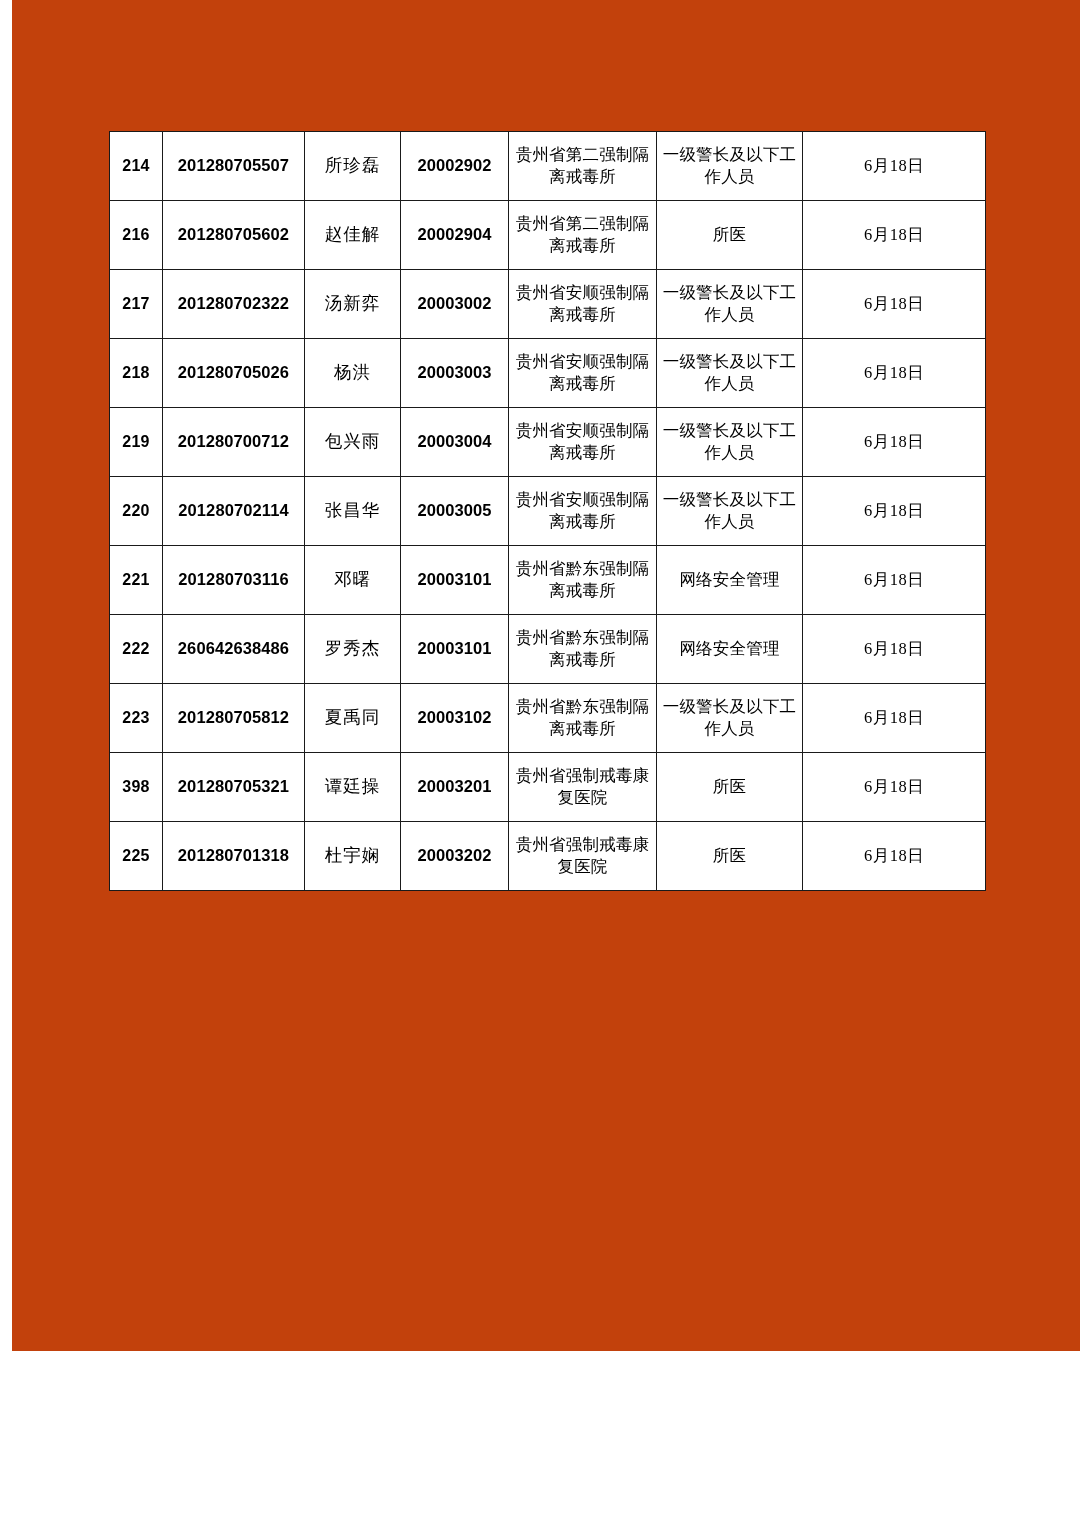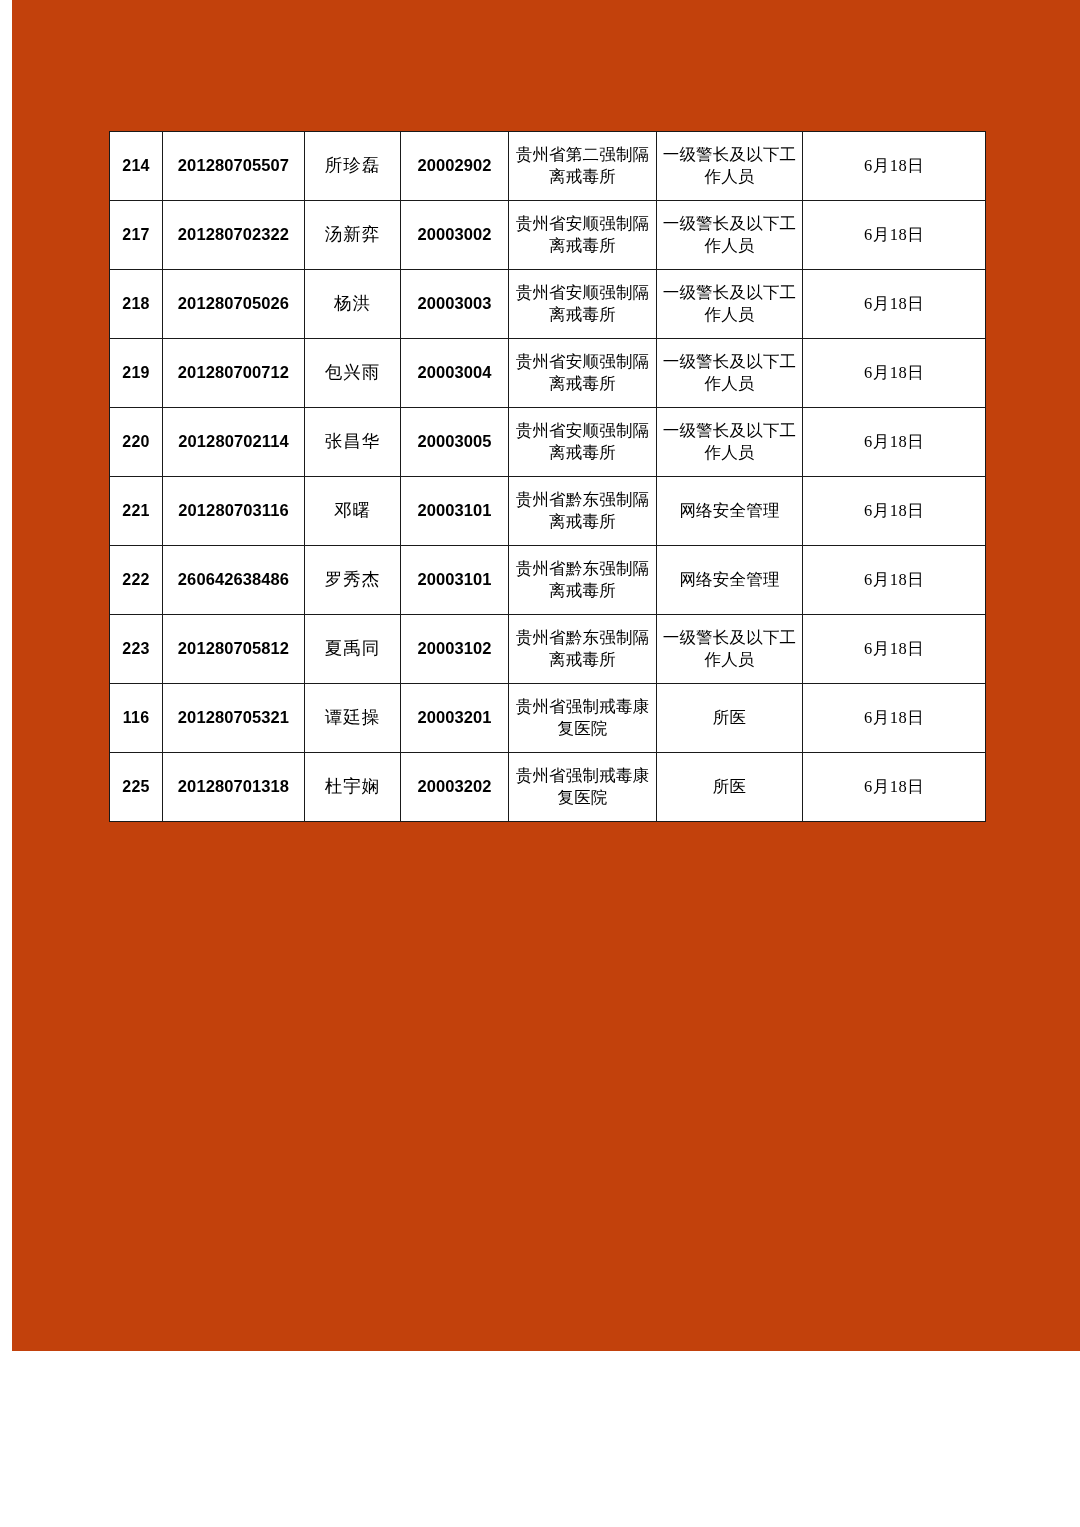--- a/index.html
+++ b/index.html
@@ -121,20 +121,29 @@
           <tr>
             <td class="cell-index">214</td>
             <td class="cell-appno">201280705507</td>
             <td class="cell-name">所珍磊</td>
             <td class="cell-poscode">20002902</td>
             <td class="cell-unit">贵州省第二强制隔离戒毒所</td>
             <td class="cell-cat">一级警长及以下工作人员</td>
             <td class="cell-date">6月18日</td>
           </tr>
           <tr>
+            <td class="cell-index">216</td>
+            <td class="cell-appno">201280705602</td>
+            <td class="cell-name">赵佳解</td>
+            <td class="cell-poscode">20002904</td>
+            <td class="cell-unit">贵州省第二强制隔离戒毒所</td>
+            <td class="cell-cat">所医</td>
+            <td class="cell-date">6月18日</td>
+          </tr>
+          <tr>
             <td class="cell-index">217</td>
             <td class="cell-appno">201280702322</td>
             <td class="cell-name">汤新弈</td>
             <td class="cell-poscode">20003002</td>
             <td class="cell-unit">贵州省安顺强制隔离戒毒所</td>
             <td class="cell-cat">一级警长及以下工作人员</td>
             <td class="cell-date">6月18日</td>
           </tr>
           <tr>
             <td class="cell-index">218</td>
@@ -184,21 +193,21 @@
           <tr>
             <td class="cell-index">223</td>
             <td class="cell-appno">201280705812</td>
             <td class="cell-name">夏禹同</td>
             <td class="cell-poscode">20003102</td>
             <td class="cell-unit">贵州省黔东强制隔离戒毒所</td>
             <td class="cell-cat">一级警长及以下工作人员</td>
             <td class="cell-date">6月18日</td>
           </tr>
           <tr>
-            <td class="cell-index">116</td>
+            <td class="cell-index">398</td>
             <td class="cell-appno">201280705321</td>
             <td class="cell-name">谭廷操</td>
             <td class="cell-poscode">20003201</td>
             <td class="cell-unit">贵州省强制戒毒康复医院</td>
             <td class="cell-cat">所医</td>
             <td class="cell-date">6月18日</td>
           </tr>
           <tr>
             <td class="cell-index">225</td>
             <td class="cell-appno">201280701318</td>

